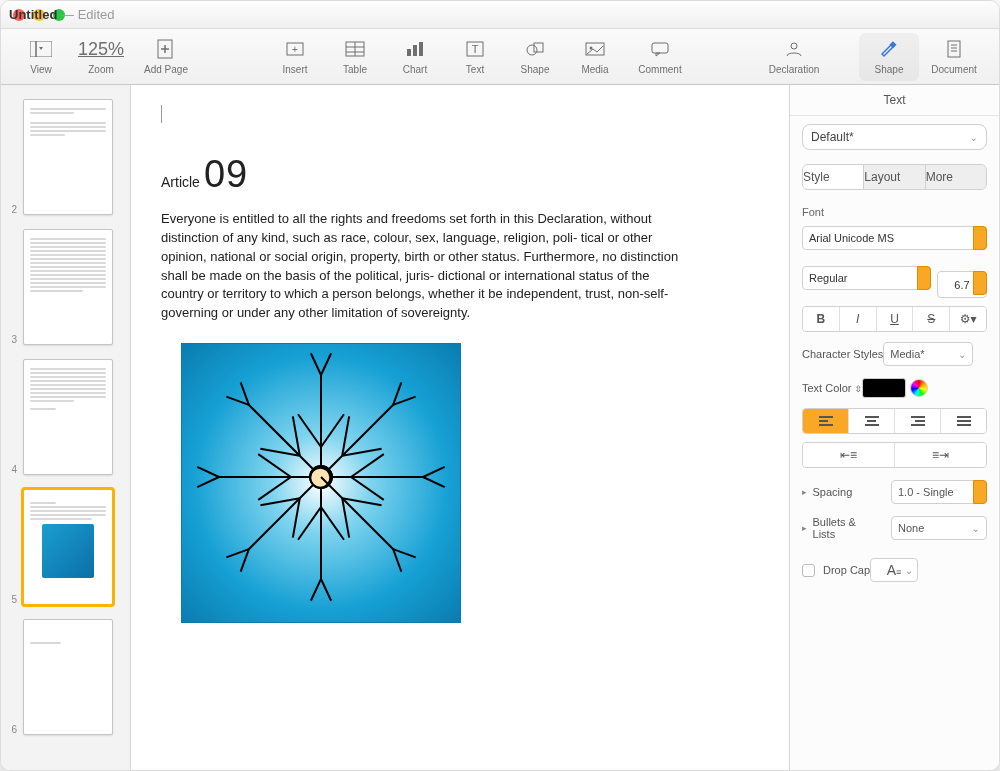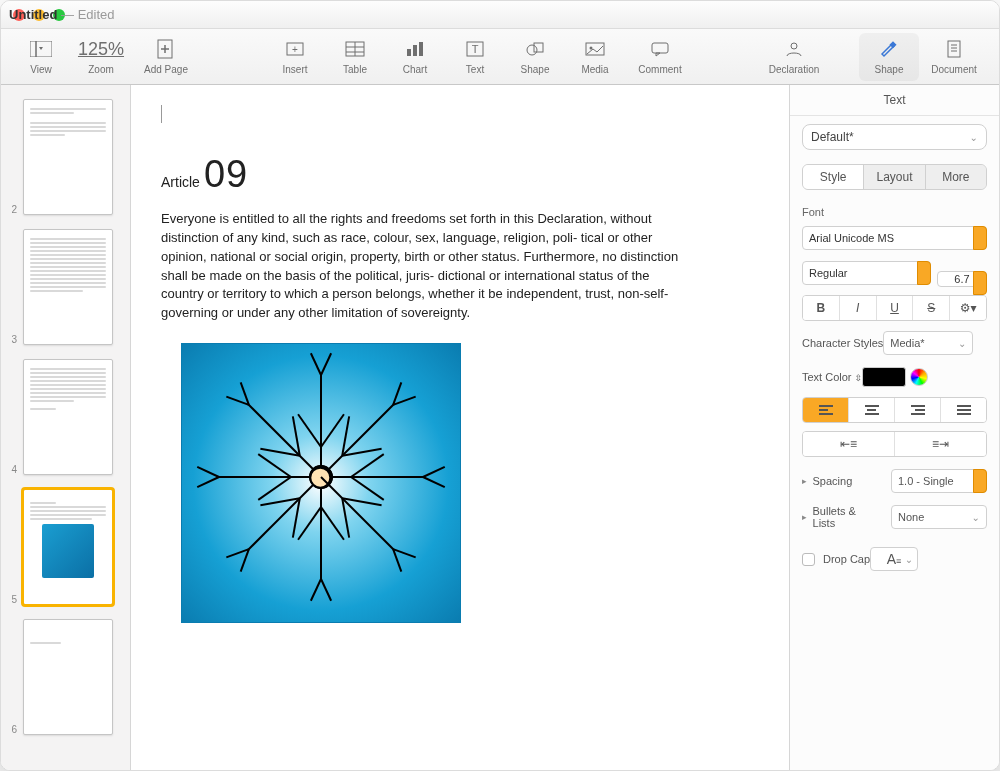--- a/index.html
+++ b/index.html
@@ -52,27 +52,27 @@
   .sf .leg{ position:absolute; width:2px; height:24px; background:#000; bottom:-22px; left:0;}
   .sf .leg.l{ transform:rotate(25deg); transform-origin:top;}
   .sf .leg.r{ transform:rotate(-25deg); transform-origin:top;}
   
   .inspector { width:210px; background:#fcfcfc; border-left:1px solid #d6d6d6; display:flex; flex-direction:column; font-size:12px; color:#333;}
   .insp-title{ text-align:center; padding:8px 0; font-size:12px; color:#555; border-bottom:1px solid #e4e4e4;}
   .insp-row{ padding:8px 12px; display:flex; align-items:center; gap:6px;}
   .insp-select{ flex:1; height:26px; border:1px solid #d0d0d0; border-radius:8px; background:#fff; display:flex; align-items:center; justify-content:space-between; padding:0 8px; font-size:12px; color:#444;}
   .chev{ color:#999; font-size:10px;}
   .seg3 { display:flex; margin:6px 12px; border:1px solid #d0d0d0; border-radius:6px; overflow:hidden; background:#eee;}
-  .seg3 .seg{ flex:1; text-align:center; padding:5px 0; font-size:12px; color:#555; background:#eee;}
+  .seg3 .seg{ flex:1; padding:5px 0; font-size:12px; color:#555; background:#eee;}
   .seg3 .seg.active{ background:#fff;}
   .seg3 .seg + .seg{ border-left:1px solid #d0d0d0;}
   .section-label{ padding:10px 12px 4px; font-size:11px; color:#666;}
   .font-row{ display:flex; gap:6px; padding:4px 12px; align-items:center;}
   .drop{ flex:1; height:24px; border:1px solid #d0d0d0; border-radius:4px; background:#fff; display:flex; align-items:center; justify-content:space-between; padding:0 6px; font-size:11px;}
-  .stepper{ width:50px; height:16px; border:1px solid #d0d0d0; border-radius:4px; background:#fff; display:flex; align-items:center; justify-content:center; font-size:11px; position:relative;margin-top:13px;}
+  .stepper{ width:50px; height:27px; border:1px solid #d0d0d0; border-radius:4px; background:#fff; display:flex; align-items:center; justify-content:center; font-size:11px; position:relative;margin-top:13px;}
   .orange-cap{ width:14px; height:24px; background:#f9a825; border-radius:0 4px 4px 0; position:absolute; right:-1px; top:-1px; border:1px solid #e08c00;}
   .btnrow{ display:flex; gap:0; margin:4px 12px; border:1px solid #d0d0d0; border-radius:4px; overflow:hidden;}
   .btnrow .b{ flex:1; height:24px; display:flex; align-items:center; justify-content:center; font-size:12px; color:#555; background:#fff;}
   .btnrow .b + .b{ border-left:1px solid #e0e0e0;}
   .kv-row{ display:flex; align-items:center; justify-content:flex-start; padding:6px 12px; font-size:11px; color:#555;}
   .swatch{ width:44px; height:20px; background:#000; border:1px solid #ccc; border-radius:3px;}
   .colorwheel{ width:18px; height:18px; border-radius:50%; background:conic-gradient(red,orange,yellow,lime,cyan,blue,magenta,red); border:1px solid #ccc;}
   .align-row{ display:flex; margin:4px 12px; border:1px solid #d0d0d0; border-radius:4px; overflow:hidden;}
   .align-row .a{ flex:1; height:24px; display:flex; align-items:center; justify-content:center; background:#fff;}
   .align-row .a.active{ background:#f9a825;}

